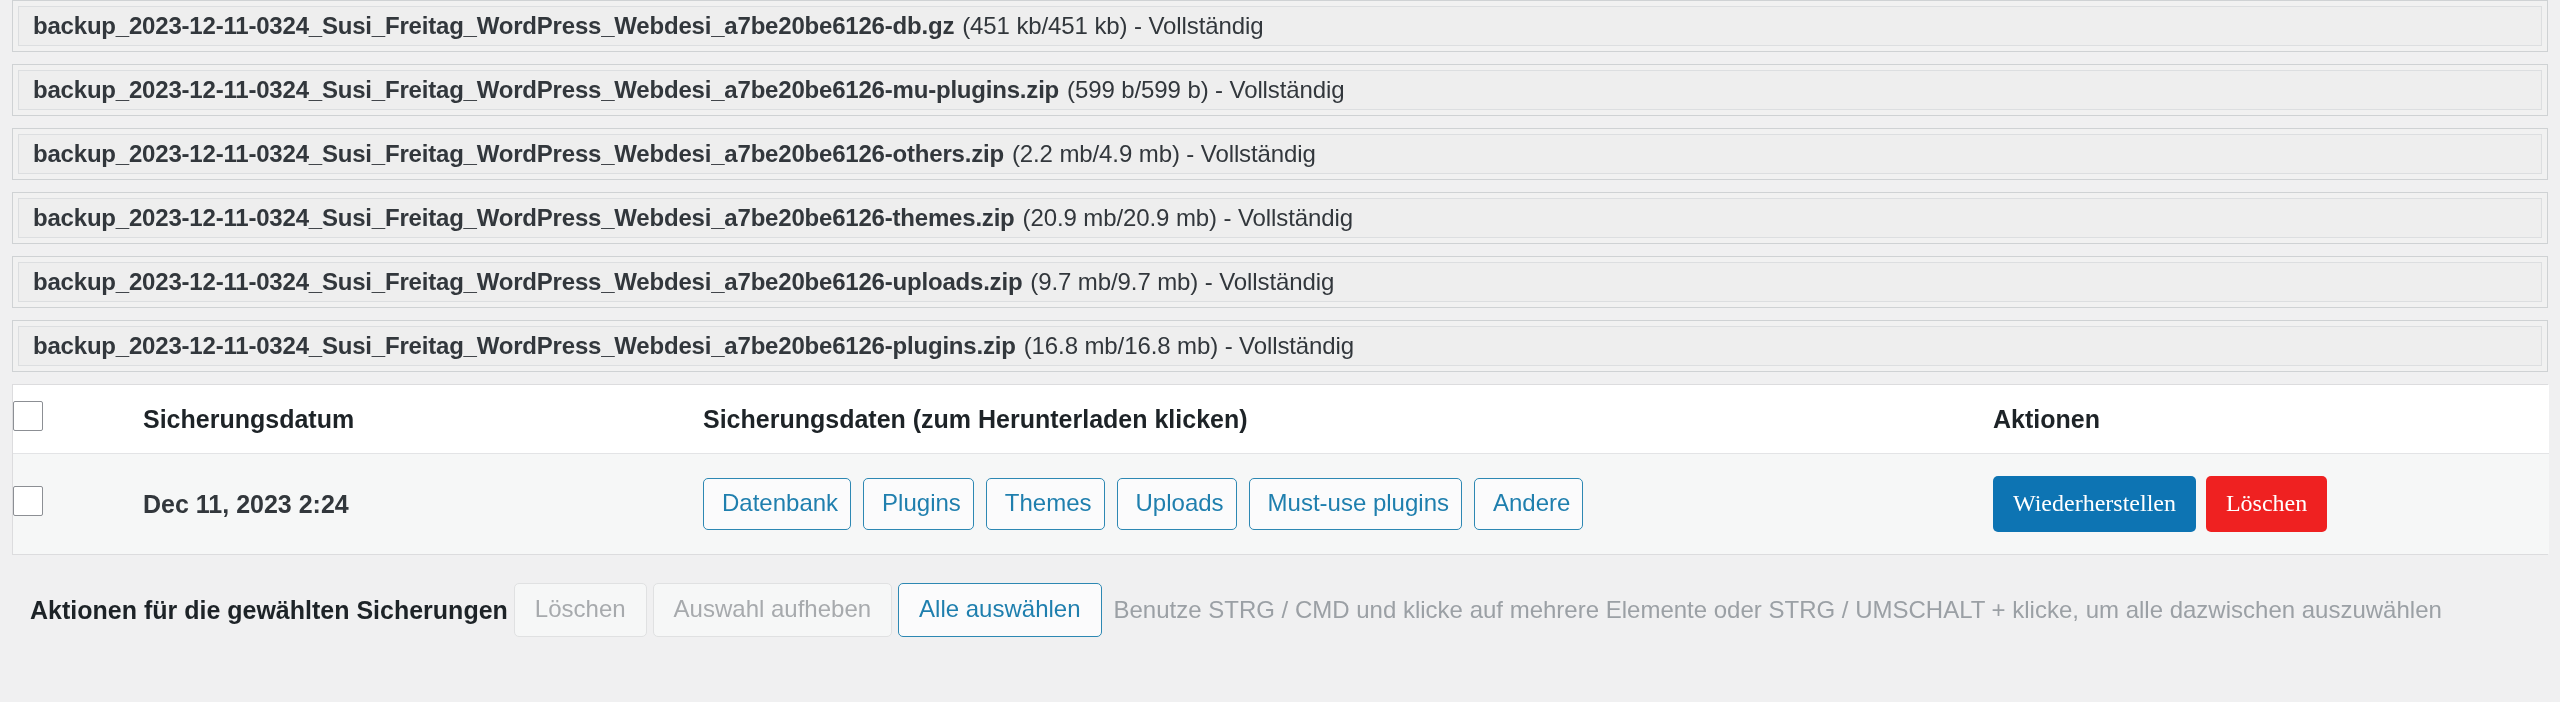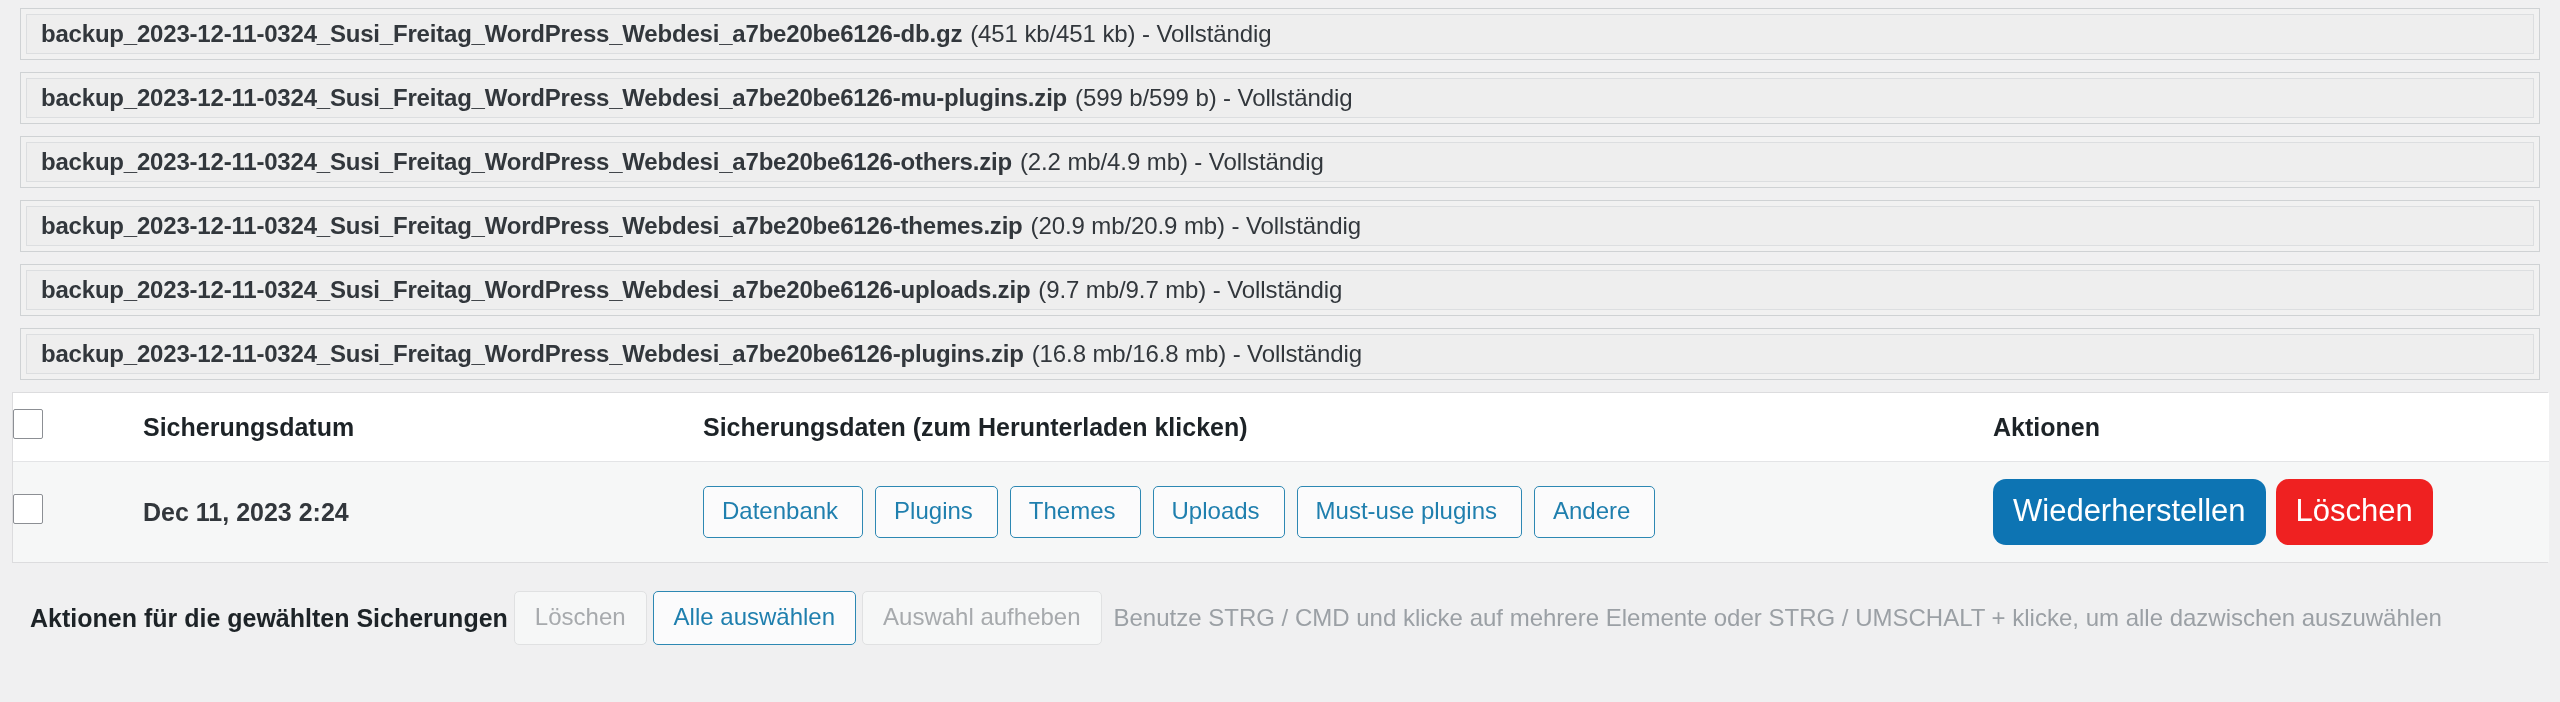--- a/index.html
+++ b/index.html
@@ -12,21 +12,21 @@
     height: 702px;
     background: #f0f0f1;
     font-family: "Liberation Sans", sans-serif;
     -webkit-font-smoothing: antialiased;
     overflow: hidden;
   }
 
   
   .backup-log {
     padding: 0;
-    margin: 8px;
+    margin: 0;
     border-radius: 12px;
   }
   .log-row {
     position: relative;
     box-sizing: border-box;
     margin: 0 12px 12px 12px;
     border: 1px solid #cfd2d4;
     background: #f1f1f1;
     height: 52px;
     border-radius: 0;
@@ -131,39 +131,39 @@
     flex-wrap: nowrap;
   }
   .btn-entity {
     box-sizing: border-box;
     font-family: "Liberation Sans", sans-serif;
     font-size: 24px;
     color: #1f7fae;
     background: #fbfbfc;
     border: 1px solid #2d88b3;
     border-radius: 5px;
-    padding: 9px 24px 11px 18px;
+    padding: 9px 12px 11px 18px;
     line-height: 1.25;
     white-space: nowrap;
     cursor: pointer;
   }
 
   
   .action-row {
     display: flex;
     align-items: center;
     gap: 10px;
   }
   .btn-solid {
     box-sizing: border-box;
-    font-family: Liberation Sans, sans-serif;
-    font-size: 31px;
+    font-family: Liberation Serif, serif;
+    font-size: 24px;
     color: #ffffff;
     border: none;
-    border-radius: 13px;
+    border-radius: 5px;
     padding: 13px 20px 15px 20px;
     line-height: 1.2;
     white-space: nowrap;
     cursor: pointer;
   }
   .btn-restore { background: #0d74b3; }
   .btn-delete  { background: #ef2121; }
 
   
   .bulkbar {
@@ -297,16 +297,16 @@
           </div>
         </td>
       </tr>
     </tbody>
   </table>
 </div>
 
 <div class="bulkbar">
   <span class="bulk-label">Aktionen für die gewählten Sicherungen</span>
   <button class="btn-bulk disabled">Löschen</button>
+  <button class="btn-bulk disabled">Auswahl aufheben</button>
   <button class="btn-bulk primary-outline">Alle auswählen</button>
-  <button class="btn-bulk disabled">Auswahl aufheben</button>
   <span class="bulk-hint">Benutze STRG / CMD und klicke auf mehrere Elemente oder STRG / UMSCHALT + klicke, um alle dazwischen auszuwählen</span>
 </div>
 
 </body></html>

